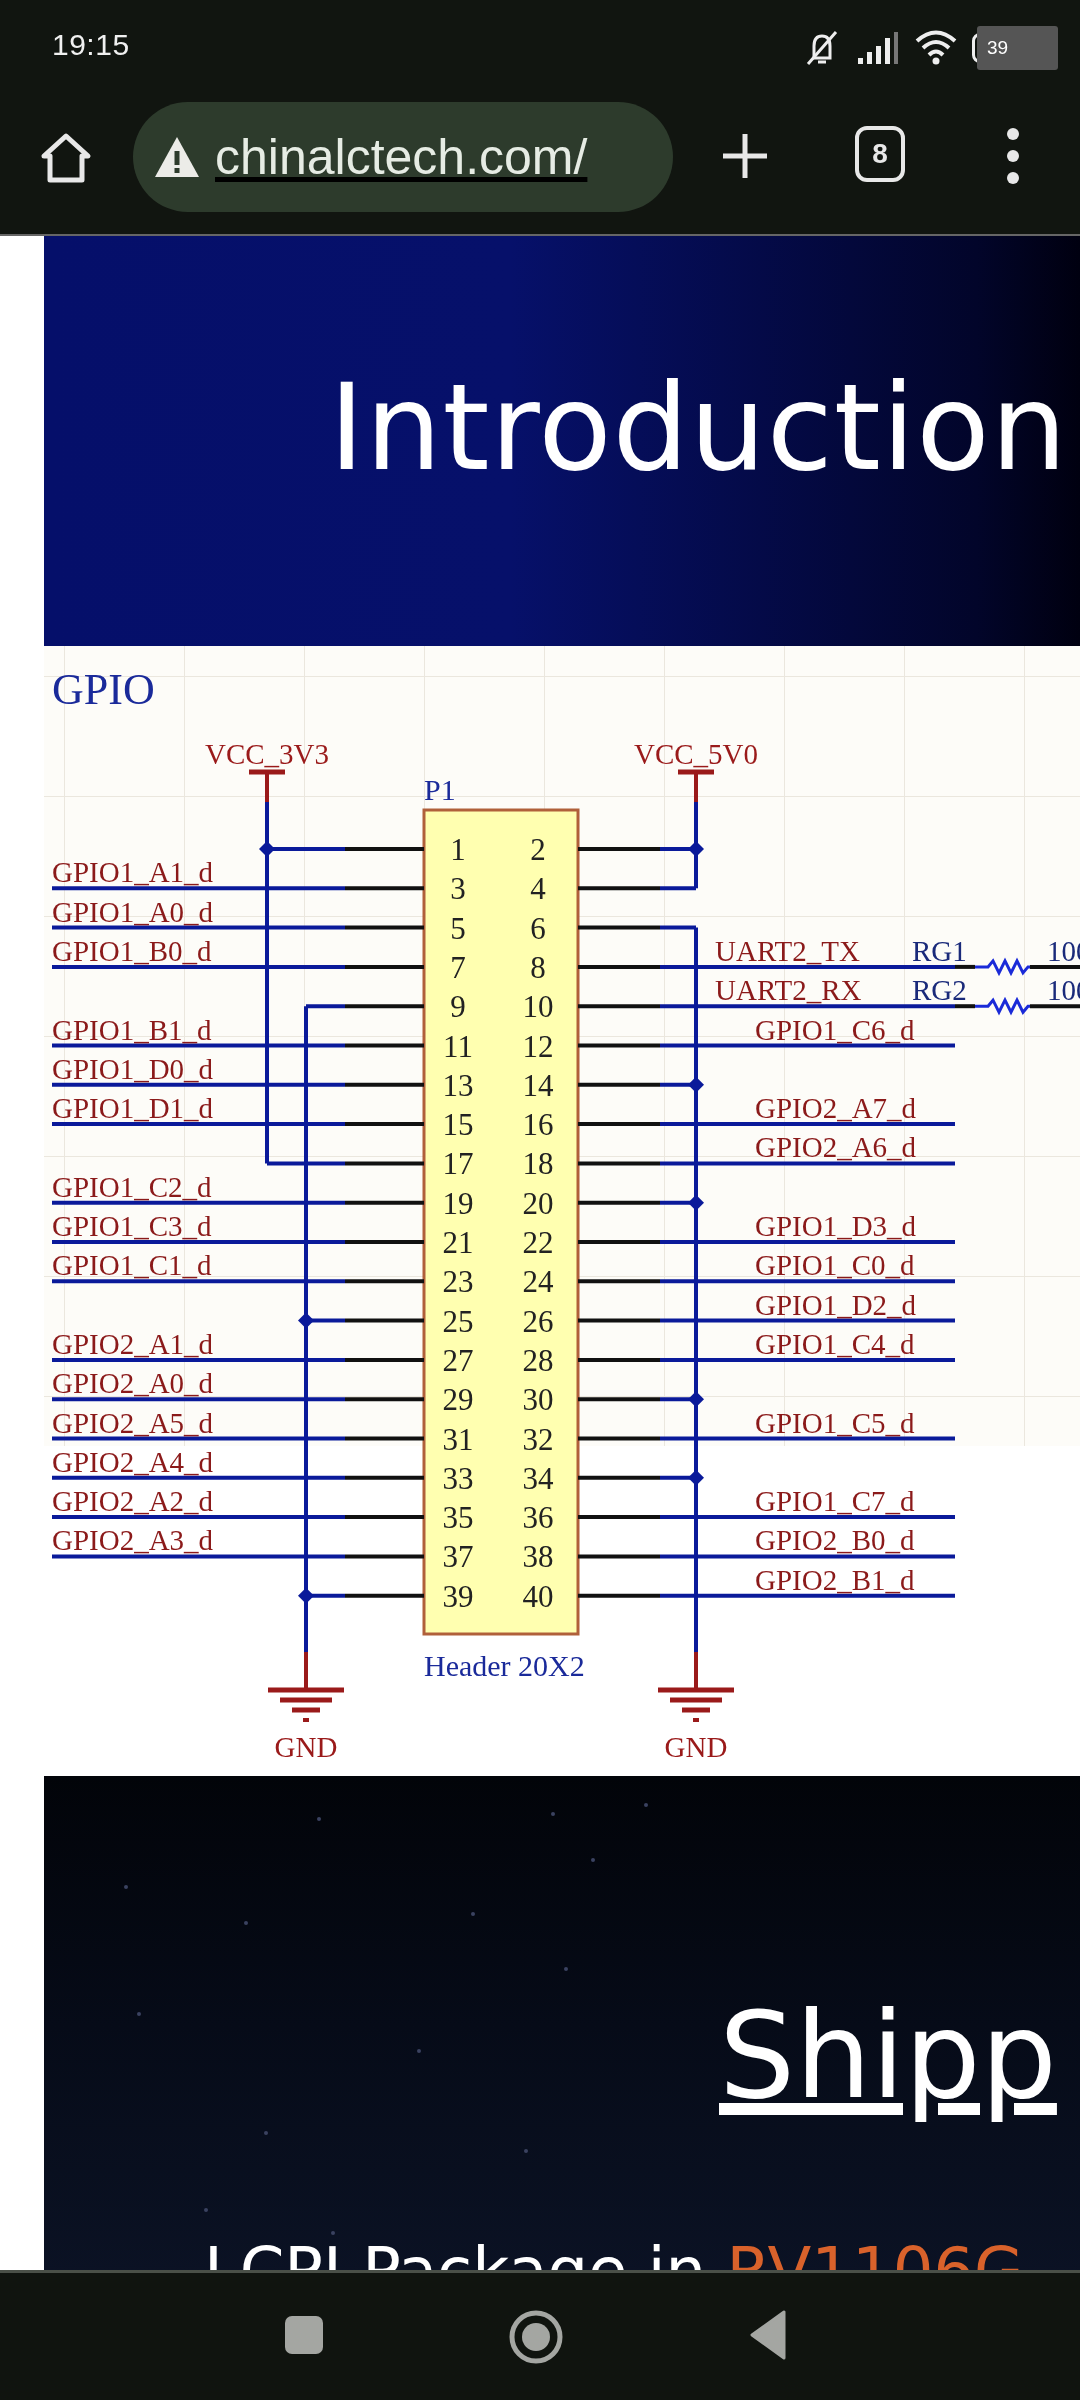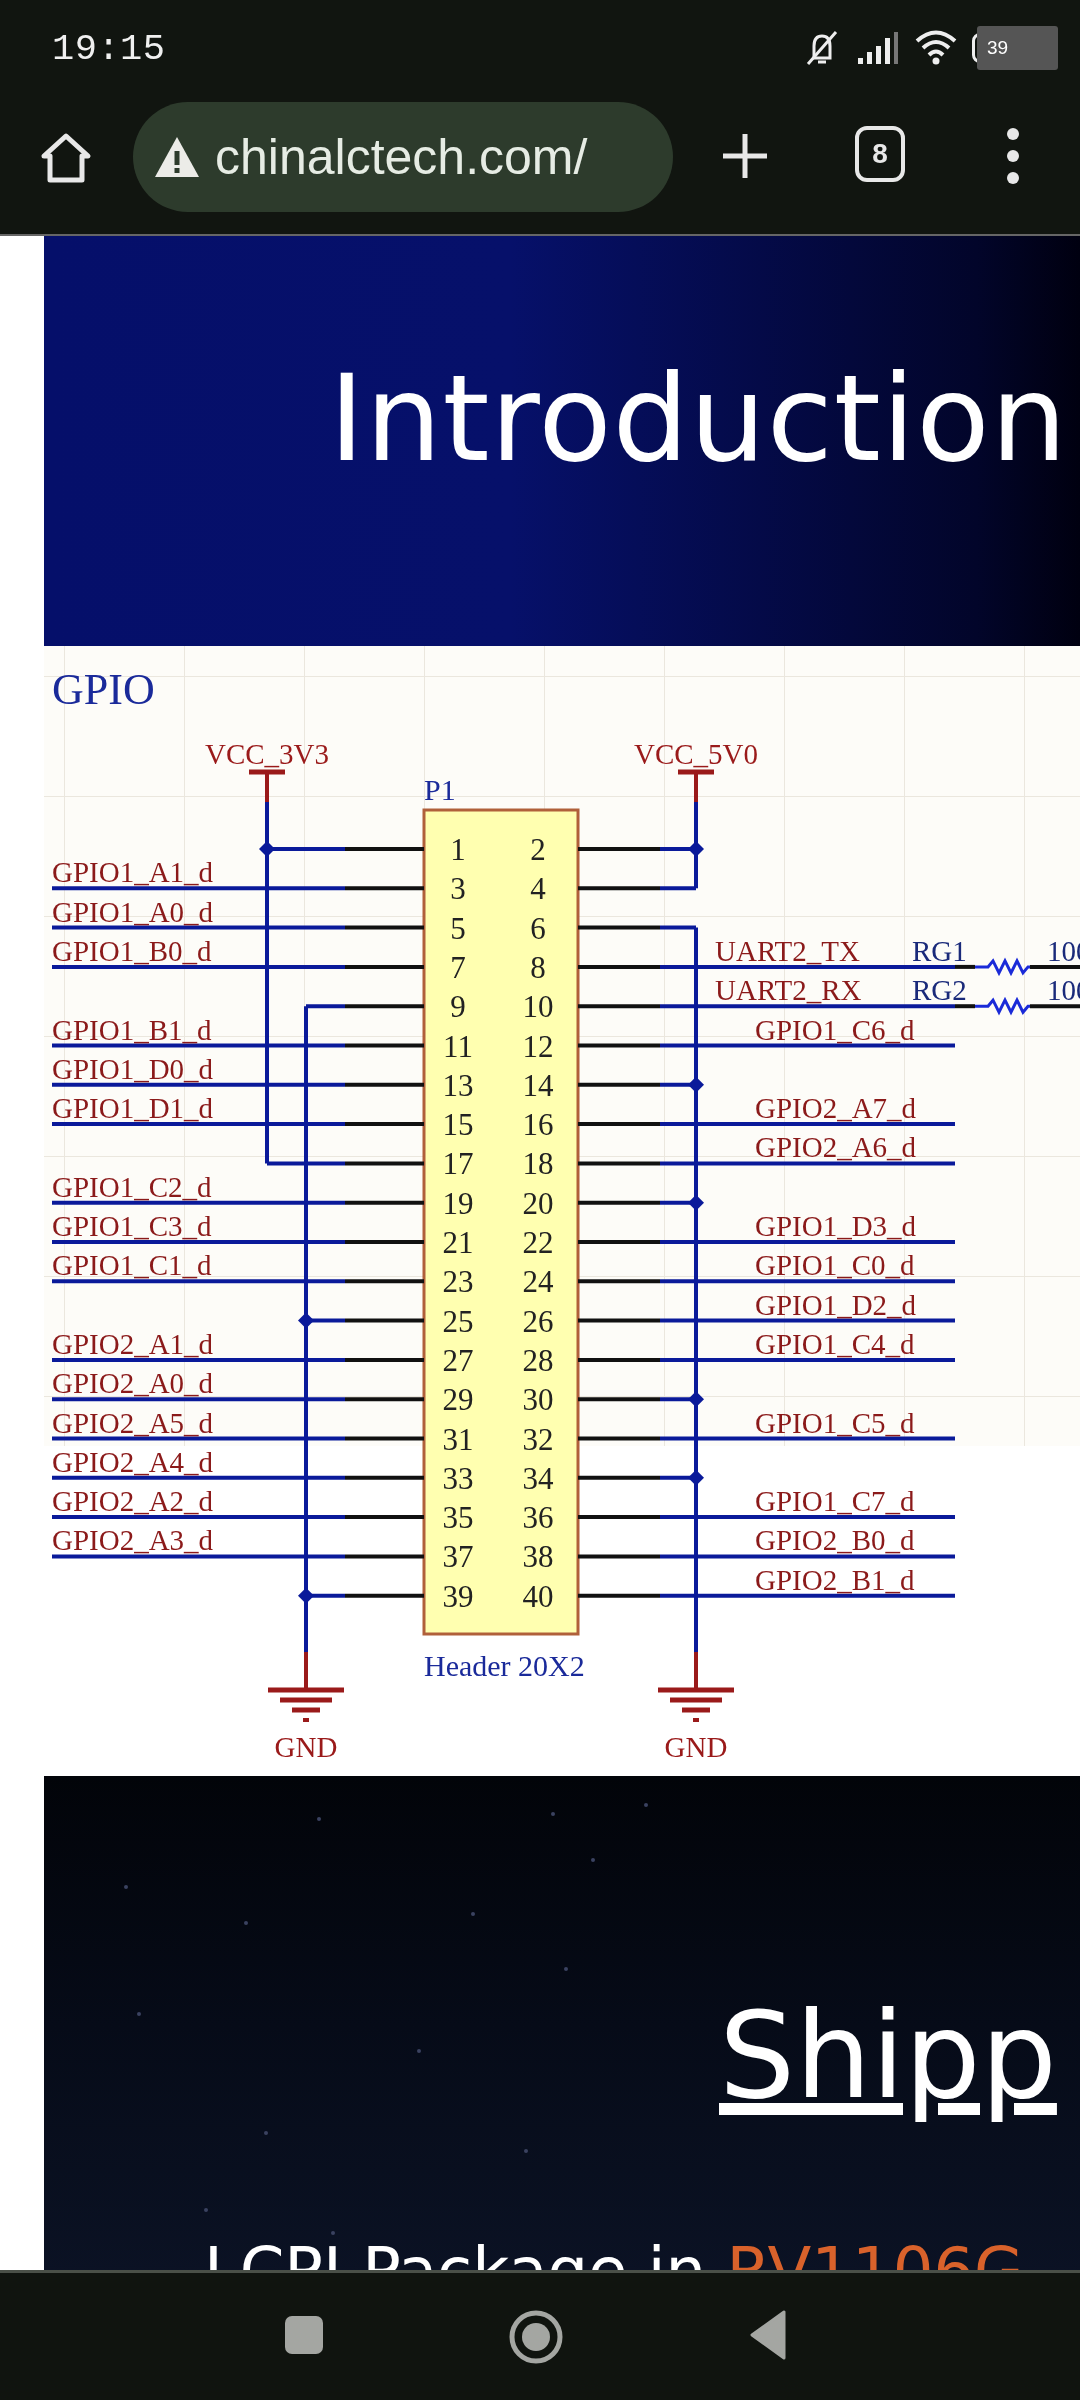--- a/index.html
+++ b/index.html
@@ -1,30 +1,30 @@
 <!DOCTYPE html>
 <html><head>
 <meta charset="utf-8">
 <style>
   html, body { margin:0; padding:0; }
   body { width:1080px; height:2400px; position:relative; overflow:hidden; background:#ffffff; font-family:"Liberation Sans", sans-serif; }
   .statusbar { position:absolute; left:0; top:0; width:1080px; height:96px; background:#111510; color:#f0f0f0; }
-  .statusbar .time { position:absolute; left:52px; top:28px; font-size:37px; letter-spacing:0.5px;font-family:Liberation Mono, monospace; }
+  .statusbar .time { position:absolute; left:52px; top:28px; font-size:30px; letter-spacing:0.5px; }
   .status-icons { position:absolute; right:40px; top:26px; height:44px; display:flex; align-items:center; gap:14px; }
   .toolbar { position:absolute; left:0; top:96px; width:1080px; height:138px; background:#111510; }
   .home-btn { position:absolute; left:38px; top:34px; width:56px; height:56px; }
-  .urlbar { position:absolute; left:133px; top:6px; width:540px; height:110px; border-radius:55px; background:#2d3b2c; display:flex; align-items:center; }
+  .urlbar { position:absolute; left:133px; top:6px; width:540px; height:110px; border-radius:55px; background:#2d3b2c; display:flex; align-items:center;text-decoration:underline; }
   .urlbar .warn { margin-left:20px; width:48px; height:44px; }
   .urlbar .url { margin-left:14px; color:#e6ece4; font-size:50px; white-space:nowrap; }
   .newtab-btn { position:absolute; left:715px; top:30px; width:60px; height:60px; }
   .tabs-btn { position:absolute; left:855px; top:30px; width:50px; height:56px; border:4px solid #e8e8e8; border-radius:12px; box-sizing:border-box; color:#e8e8e8; font-size:28px; font-weight:bold; display:flex; align-items:center; justify-content:center; }
   .menu-btn { position:absolute; left:995px; top:28px; width:36px; height:64px; }
   .page { position:absolute; left:0; top:234px; width:1080px; height:2036px; background:#ffffff; overflow:hidden; border-top:2px solid #666; }
   .banner1 { position:absolute; left:44px; top:0; width:1036px; height:410px; background:linear-gradient(90deg,#050f6a 0%, #06106a 45%, #02052a 90%, #000010 100%); overflow:hidden; }
-  .banner1 .title { position:absolute; left:285px; top:113px; color:#ffffff; font-size:120px; font-family:"DejaVu Sans", sans-serif; white-space:nowrap; letter-spacing:1px; }
+  .banner1 .title { position:absolute; left:285px; top:122px; color:#ffffff; font-size:120px; font-family:"DejaVu Sans", sans-serif; white-space:nowrap; letter-spacing:1px; }
   .schem { position:absolute; left:44px; top:410px; width:1036px; height:800px; background-color:#fdfcf8;
     background-image: linear-gradient(#ebe7de 1px, transparent 1px), linear-gradient(90deg, #ebe7de 1px, transparent 1px);
     background-size: 120px 120px, 120px 120px; background-position: -4px 30px, 20px 0; }
   .banner2 { position:absolute; left:44px; top:1540px; width:1036px; height:500px; background:linear-gradient(180deg,#020409 0%, #060b18 50%, #0b1224 100%); overflow:hidden; }
   .banner2 .title { position:absolute; left:675px; top:210px; color:#ffffff; font-size:120px; font-family:"DejaVu Sans", sans-serif; white-space:nowrap;text-decoration:underline; }
   .banner2 .sub { position:absolute; left:160px; top:458px; font-size:64px; font-family:"DejaVu Sans", sans-serif; white-space:nowrap; color:#ffffff; }
   .banner2 .sub .hl { color:#d9622b; }
   .star { position:absolute; width:4px; height:4px; border-radius:2px; background:#3a4260; }
   .navbar { position:absolute; left:0; top:2270px; width:1080px; height:130px; background:#10140f; border-top:3px solid #4a5048; }
   .nav-btn { position:absolute; top:40px; }

